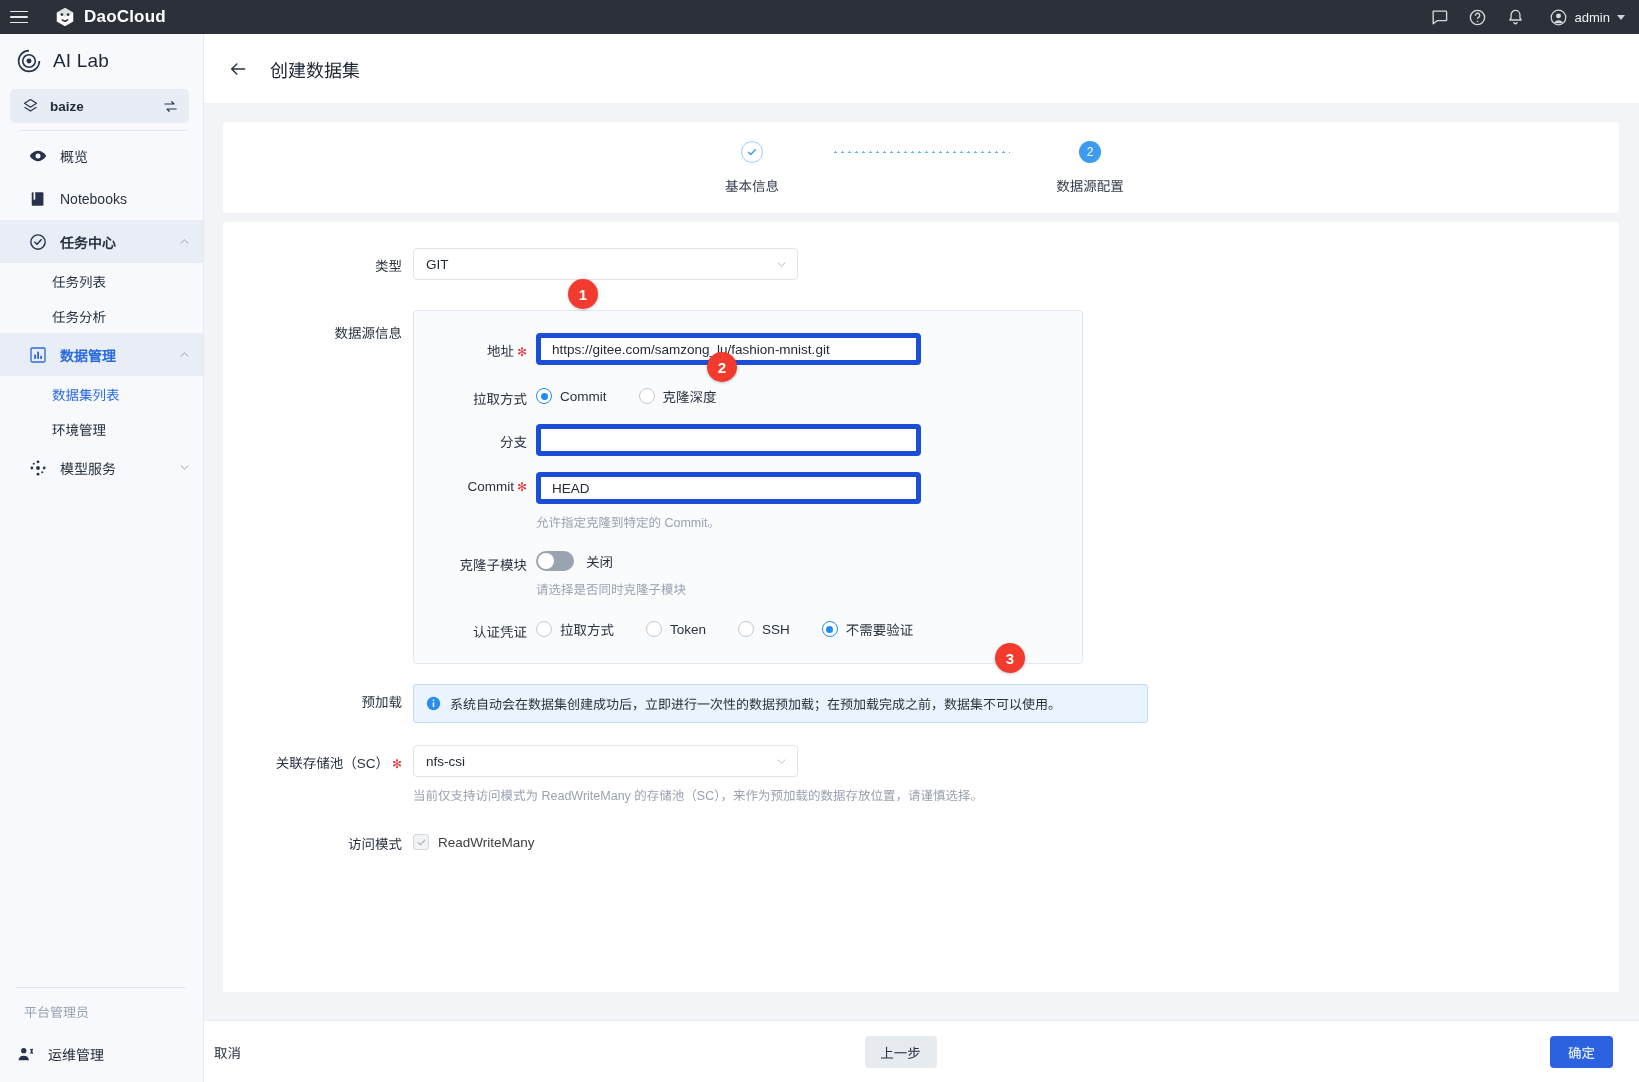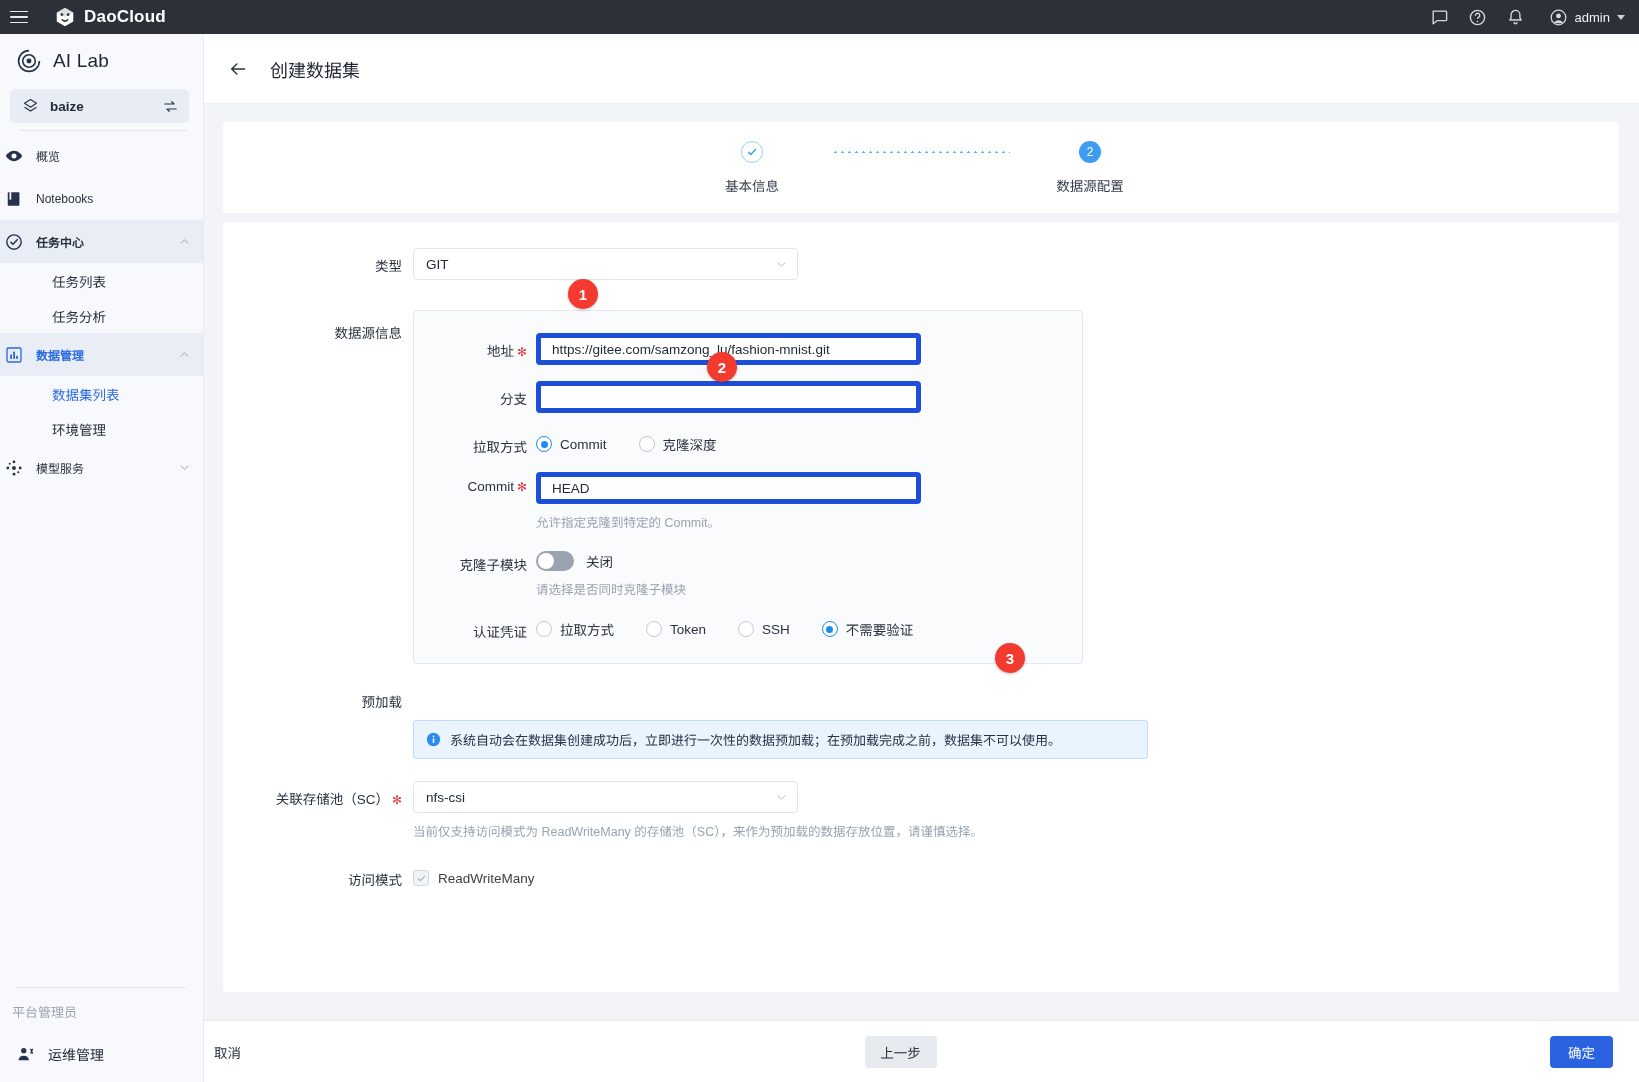--- a/index.html
+++ b/index.html
@@ -53,37 +53,37 @@
   .ws-row {
     margin: 2px 14px 0 10px;
     height:34px; border-radius:5px; background:#e7ecf5;
     display:flex; align-items:center; padding:0 10px 0 11px; cursor:pointer;
   }
   .ws-name { font-size:13.5px; font-weight:bold; color:#222c3c; margin-left:10px; flex:1; }
   .ws-sep { height:1px; background:#e2e7ee; margin:7px 16px 3px 19px; }
 
   .nav-item {
     height:43px; display:flex; align-items:center;
-    padding-left:4px; padding-right:13px; cursor:pointer;
-    font-size:12px; color:#29323f; gap:12px;
+    padding-left:28px; padding-right:13px; cursor:pointer;
+    font-size:14px; color:#29323f; gap:12px;
   }
   .nav-item .lbl { flex:1; }
   .nav-item.group-open { background:#e8edf6; font-weight:bold; }
   .nav-item.active-group { background:#e8edf6; font-weight:bold; color:#2a6ae0; }
   .sub-item {
     height:35px; display:flex; align-items:center;
     padding-left:52px; font-size:13.5px; color:#29323f; cursor:pointer;
   }
   .sub-item.active { color:#2a6ae0; }
   .chev { width:11px; height:11px; flex:0 0 11px; }
   .nav-ico { width:20px; height:20px; flex:0 0 20px; display:block; }
 
   .sidebar-bottom { margin-top:auto; }
   .sb-divider { height:1px; background:#e3e8ef; margin:0 17px 0 16px; }
-  .sb-role { font-size:13px; color:#9aa3b0; padding:14px 0 13px 12px; }
+  .sb-role { font-size:13px; color:#9aa3b0; padding:14px 0 13px 24px; }
   .sb-ops { display:flex; align-items:center; gap:12px; padding:10px 0 18px 16px; font-size:14px; cursor:pointer;}
 
   
   .main { flex:1; display:flex; flex-direction:column; min-width:0; background:#f2f4f7; }
   .page-head {
     height:70px; flex:0 0 70px; background:#fff;
     display:flex; align-items:center; padding-left:24px; gap:22px;
     border-bottom:1px solid #eef1f5;
   }
   .back-arrow { width:20px;height:20px; cursor:pointer; }
@@ -148,21 +148,21 @@
   .radio.checked .dot { border-color:#1f8cf0; }
   .radio.checked .dot::after { content:""; width:7px;height:7px;border-radius:50%;background:#1f8cf0; }
 
   .switch-wrap { display:flex; align-items:center; gap:12px; padding-top:4px; }
   .switch { width:38px; height:20px; border-radius:10px; background:#9aa3b0; position:relative; cursor:pointer; flex:0 0 38px;}
   .switch .knob { position:absolute; top:2px; left:2px; width:16px;height:16px;border-radius:50%; background:#fff; }
   .switch-label { font-size:13.5px; color:#29323f; }
 
   .info-banner {
     width:735px; min-height:37px; background:#eaf4fe; border:1px solid #bfddf8; border-radius:3px;
-    display:flex; align-items:center; gap:9px; padding:9px 12px; font-size:13px; color:#29323f;margin-top:36px;
+    display:flex; align-items:center; gap:9px; padding:9px 12px; font-size:13px; color:#29323f;
   }
   .info-ico { width:15px;height:15px; flex:0 0 15px; }
 
   .checkbox-row { display:flex; align-items:center; gap:9px; padding-top:5px; }
   .cbox { width:16px;height:16px;border:1.3px solid #d3d8e0;border-radius:3px;background:#f2f3f5;
           display:flex;align-items:center;justify-content:center; flex:0 0 16px; }
   .cbox svg { width:11px;height:11px; }
   .cbox-label { font-size:13.5px; color:#404040; }
 
   
@@ -382,36 +382,36 @@
           <div class="panel">
 
             <div class="p-row">
               <div class="p-label">
                 <span>地址</span><span class="req">✻</span>
               </div>
               <input class="text-input" value="https://gitee.com/samzong_lu/fashion-mnist.git" style="">
             </div>
 
             <div class="p-row">
-              <div class="p-label">分支</div>
-              <input class="text-input" value="" style="">
-            </div>
-
-            <div class="p-row">
               <div class="p-label">拉取方式</div>
               <div class="radio-group">
                 <div class="radio checked">
                   <span class="dot"></span>
                   <span>Commit</span>
                 </div>
                 <div class="radio">
                   <span class="dot"></span>
                   <span>克隆深度</span>
                 </div>
               </div>
+            </div>
+
+            <div class="p-row">
+              <div class="p-label">分支</div>
+              <input class="text-input" value="" style="">
             </div>
 
             <div class="p-row">
               <div class="p-label">
                 <span>Commit</span><span class="req">✻</span>
               </div>
               <div>
                 <input class="text-input" value="HEAD" style="">
                 <div class="hint">允许指定克隆到特定的 Commit。</div>
               </div>

